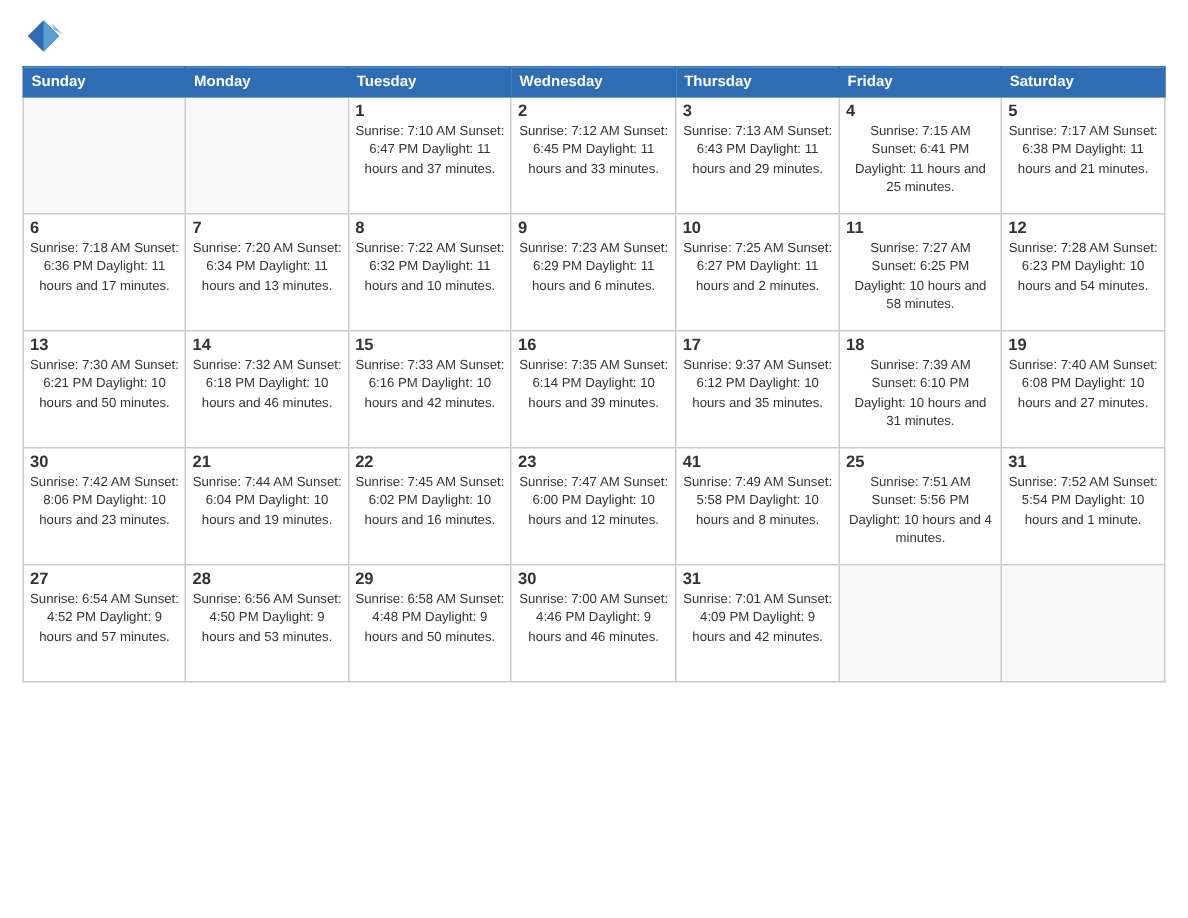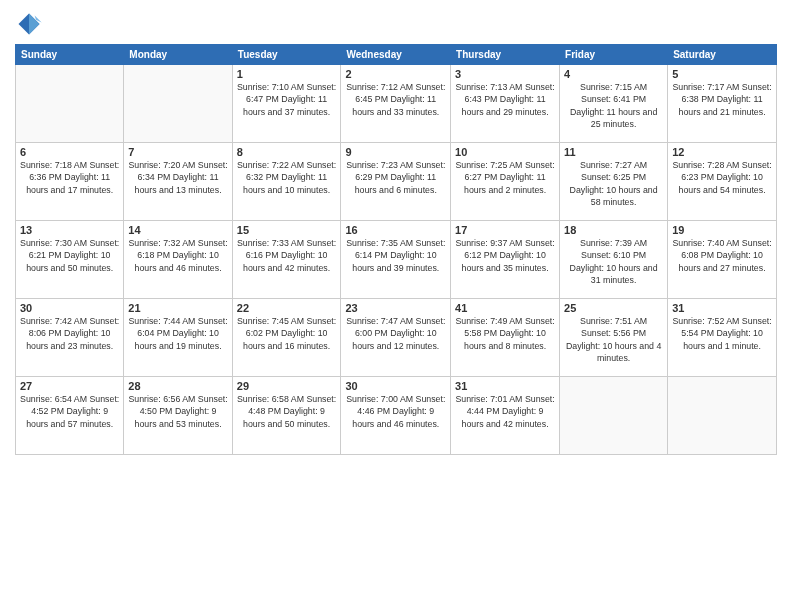--- a/index.html
+++ b/index.html
@@ -308,21 +308,21 @@
           </td>
           <td>
             <span class="day-num">30</span>
             <div class="day-info">Sunrise: 7:00 AM
 Sunset: 4:46 PM
 Daylight: 9 hours and 46 minutes.</div>
           </td>
           <td>
             <span class="day-num">31</span>
             <div class="day-info">Sunrise: 7:01 AM
-Sunset: 4:44 PM
+Sunset: 4:09 PM
 Daylight: 9 hours and 42 minutes.</div>
           </td>
           <td class="empty"></td>
           <td class="empty"></td>
         </tr>
       </tbody>
   </table>
 </div>
 
 </body></html>

